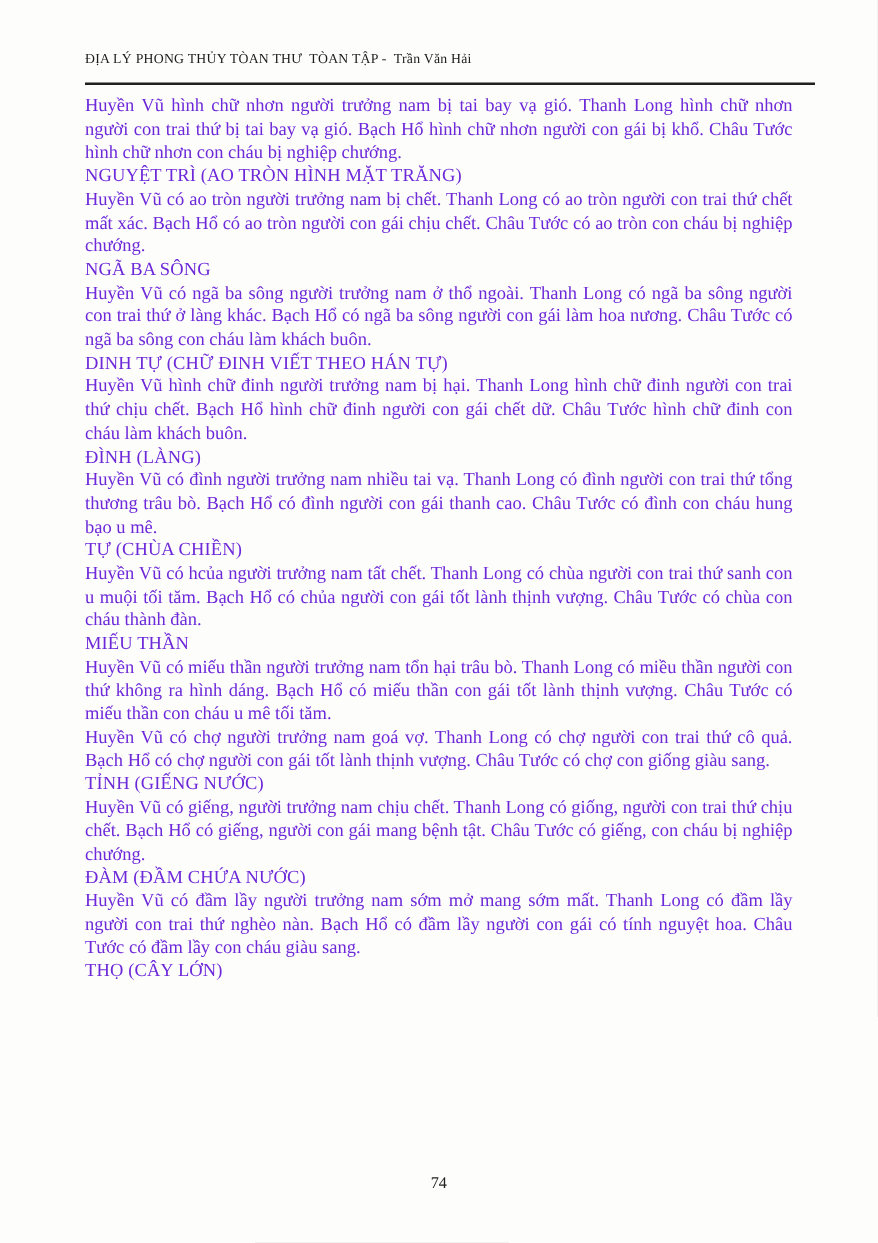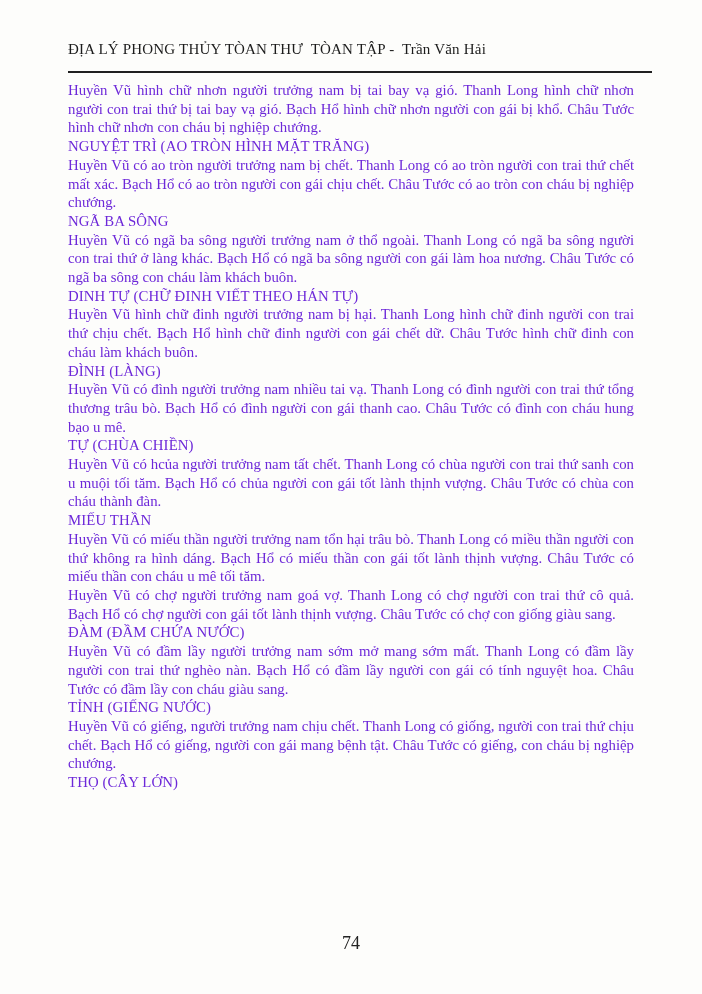--- a/index.html
+++ b/index.html
@@ -12,21 +12,21 @@
     width: 702px;
     height: 994px;
     margin: 0 auto;
     background: #fdfdfb;
     color: #161616;
     font-family: "Liberation Serif", "DejaVu Serif", serif;
     overflow: hidden;
   }
   .running-header {
     margin: 41px 52px 0 68px;
-    font-size: 15px;
+    font-size: 11px;
     letter-spacing: 0.2px;
     white-space: pre;
     color: #1c1c1c;
   }
   .header-rule {
     margin: 13px 50px 0 68px;
     border: 0;
     border-top: 2px solid #202020;
     height: 0;
   }
@@ -47,21 +47,21 @@
     font-weight: normal;
     text-align: left;
     letter-spacing: 0.1px;
   }
   .page-footer {
     position: absolute;
     left: 0;
     bottom: 40px;
     width: 100%;
     text-align: center;
-    font-size: 18px;
+    font-size: 13px;
     color: #222;
   }
 </style>
 </head>
 <body>
 
 <div class="page">
 
   <div class="running-header">ĐỊA LÝ PHONG THỦY TÒAN THƯ  TÒAN TẬP -  Trần Văn Hải</div>
 
@@ -100,27 +100,27 @@
       <h2>MIẾU THẦN</h2>
       <p>Huyền Vũ có miếu thần người trưởng nam tổn hại trâu bò. Thanh Long có miều thần người con thứ không ra hình dáng. Bạch Hổ có miếu thần con gái tốt lành thịnh vượng. Châu Tước có miếu thần con cháu u mê tối tăm.</p>
     </section>
 
     <section>
       <p>Huyền Vũ có chợ người trưởng nam goá vợ. Thanh Long có chợ người con trai thứ cô quả. Bạch Hổ có chợ người con gái tốt lành thịnh vượng. Châu Tước có chợ con giống giàu sang.</p>
     </section>
 
 
     <section>
-      <h2>ĐÀM (ĐẦM CHỨA NƯỚC)</h2>
-      <p>Huyền Vũ có đầm lầy người trưởng nam sớm mở mang sớm mất. Thanh Long có đầm lầy người con trai thứ nghèo nàn. Bạch Hổ có đầm lầy người con gái có tính nguyệt hoa. Châu Tước có đầm lầy con cháu giàu sang.</p>
+      <h2>TỈNH (GIẾNG NƯỚC)</h2>
+      <p>Huyền Vũ có giếng, người trưởng nam chịu chết. Thanh Long có giống, người con trai thứ chịu chết. Bạch Hổ có giếng, người con gái mang bệnh tật. Châu Tước có giếng, con cháu bị nghiệp chướng.</p>
     </section>
 
     <section>
-      <h2>TỈNH (GIẾNG NƯỚC)</h2>
-      <p>Huyền Vũ có giếng, người trưởng nam chịu chết. Thanh Long có giống, người con trai thứ chịu chết. Bạch Hổ có giếng, người con gái mang bệnh tật. Châu Tước có giếng, con cháu bị nghiệp chướng.</p>
+      <h2>ĐÀM (ĐẦM CHỨA NƯỚC)</h2>
+      <p>Huyền Vũ có đầm lầy người trưởng nam sớm mở mang sớm mất. Thanh Long có đầm lầy người con trai thứ nghèo nàn. Bạch Hổ có đầm lầy người con gái có tính nguyệt hoa. Châu Tước có đầm lầy con cháu giàu sang.</p>
     </section>
 
     <section>
       <h2>THỌ (CÂY LỚN)</h2>
       <p></p>
     </section>
 
   </main>
 
   <div class="page-footer">74</div>

